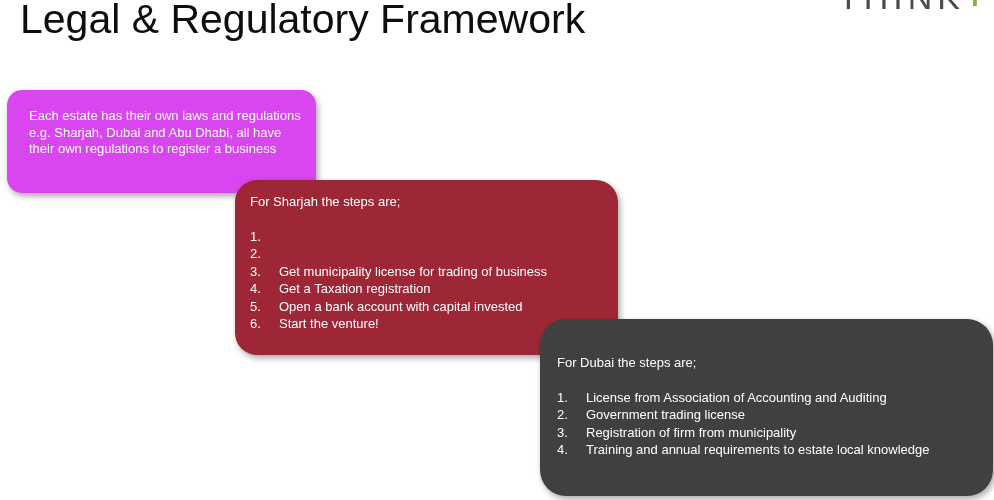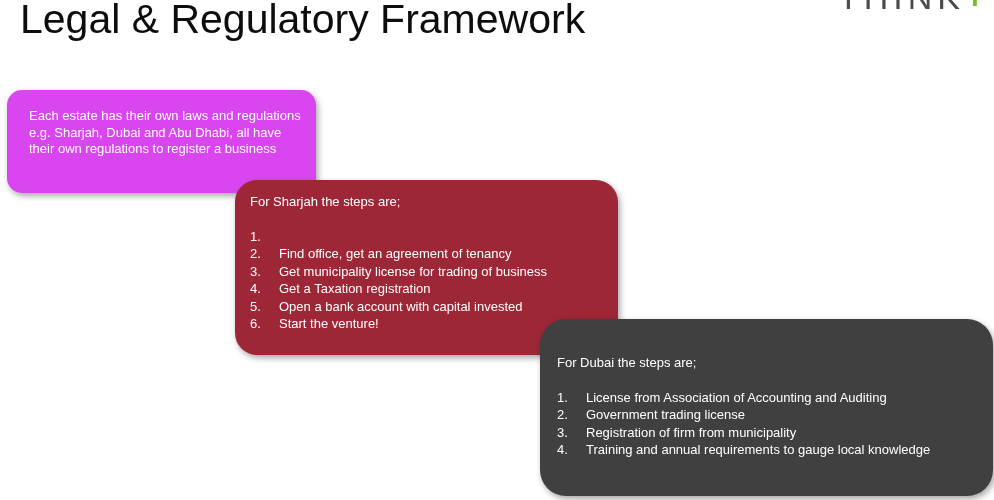--- a/index.html
+++ b/index.html
@@ -114,21 +114,20 @@
   </div>
 
   <div class="box box-red">
     <div class="box-heading">For Sharjah the steps are;</div>
     <ol class="steps">
       <li>
           <span class="num">1.</span>
         </li>
       <li>
           <span class="num">2.</span>
-          <span>Find office, get an agreement of tenancy</span>
         </li>
       <li>
           <span class="num">3.</span>
           <span>Get municipality license for trading of business</span>
         </li>
       <li>
           <span class="num">4.</span>
           <span>Get a Taxation registration</span>
         </li>
       <li>
@@ -152,18 +151,18 @@
       <li>
           <span class="num">2.</span>
           <span>Government trading license</span>
         </li>
       <li>
           <span class="num">3.</span>
           <span>Registration of firm from municipality</span>
         </li>
       <li>
           <span class="num">4.</span>
-          <span>Training and annual requirements to gauge local knowledge</span>
+          <span>Training and annual requirements to estate local knowledge</span>
         </li>
     </ol>
   </div>
 
 </div>
 
 </body></html>

